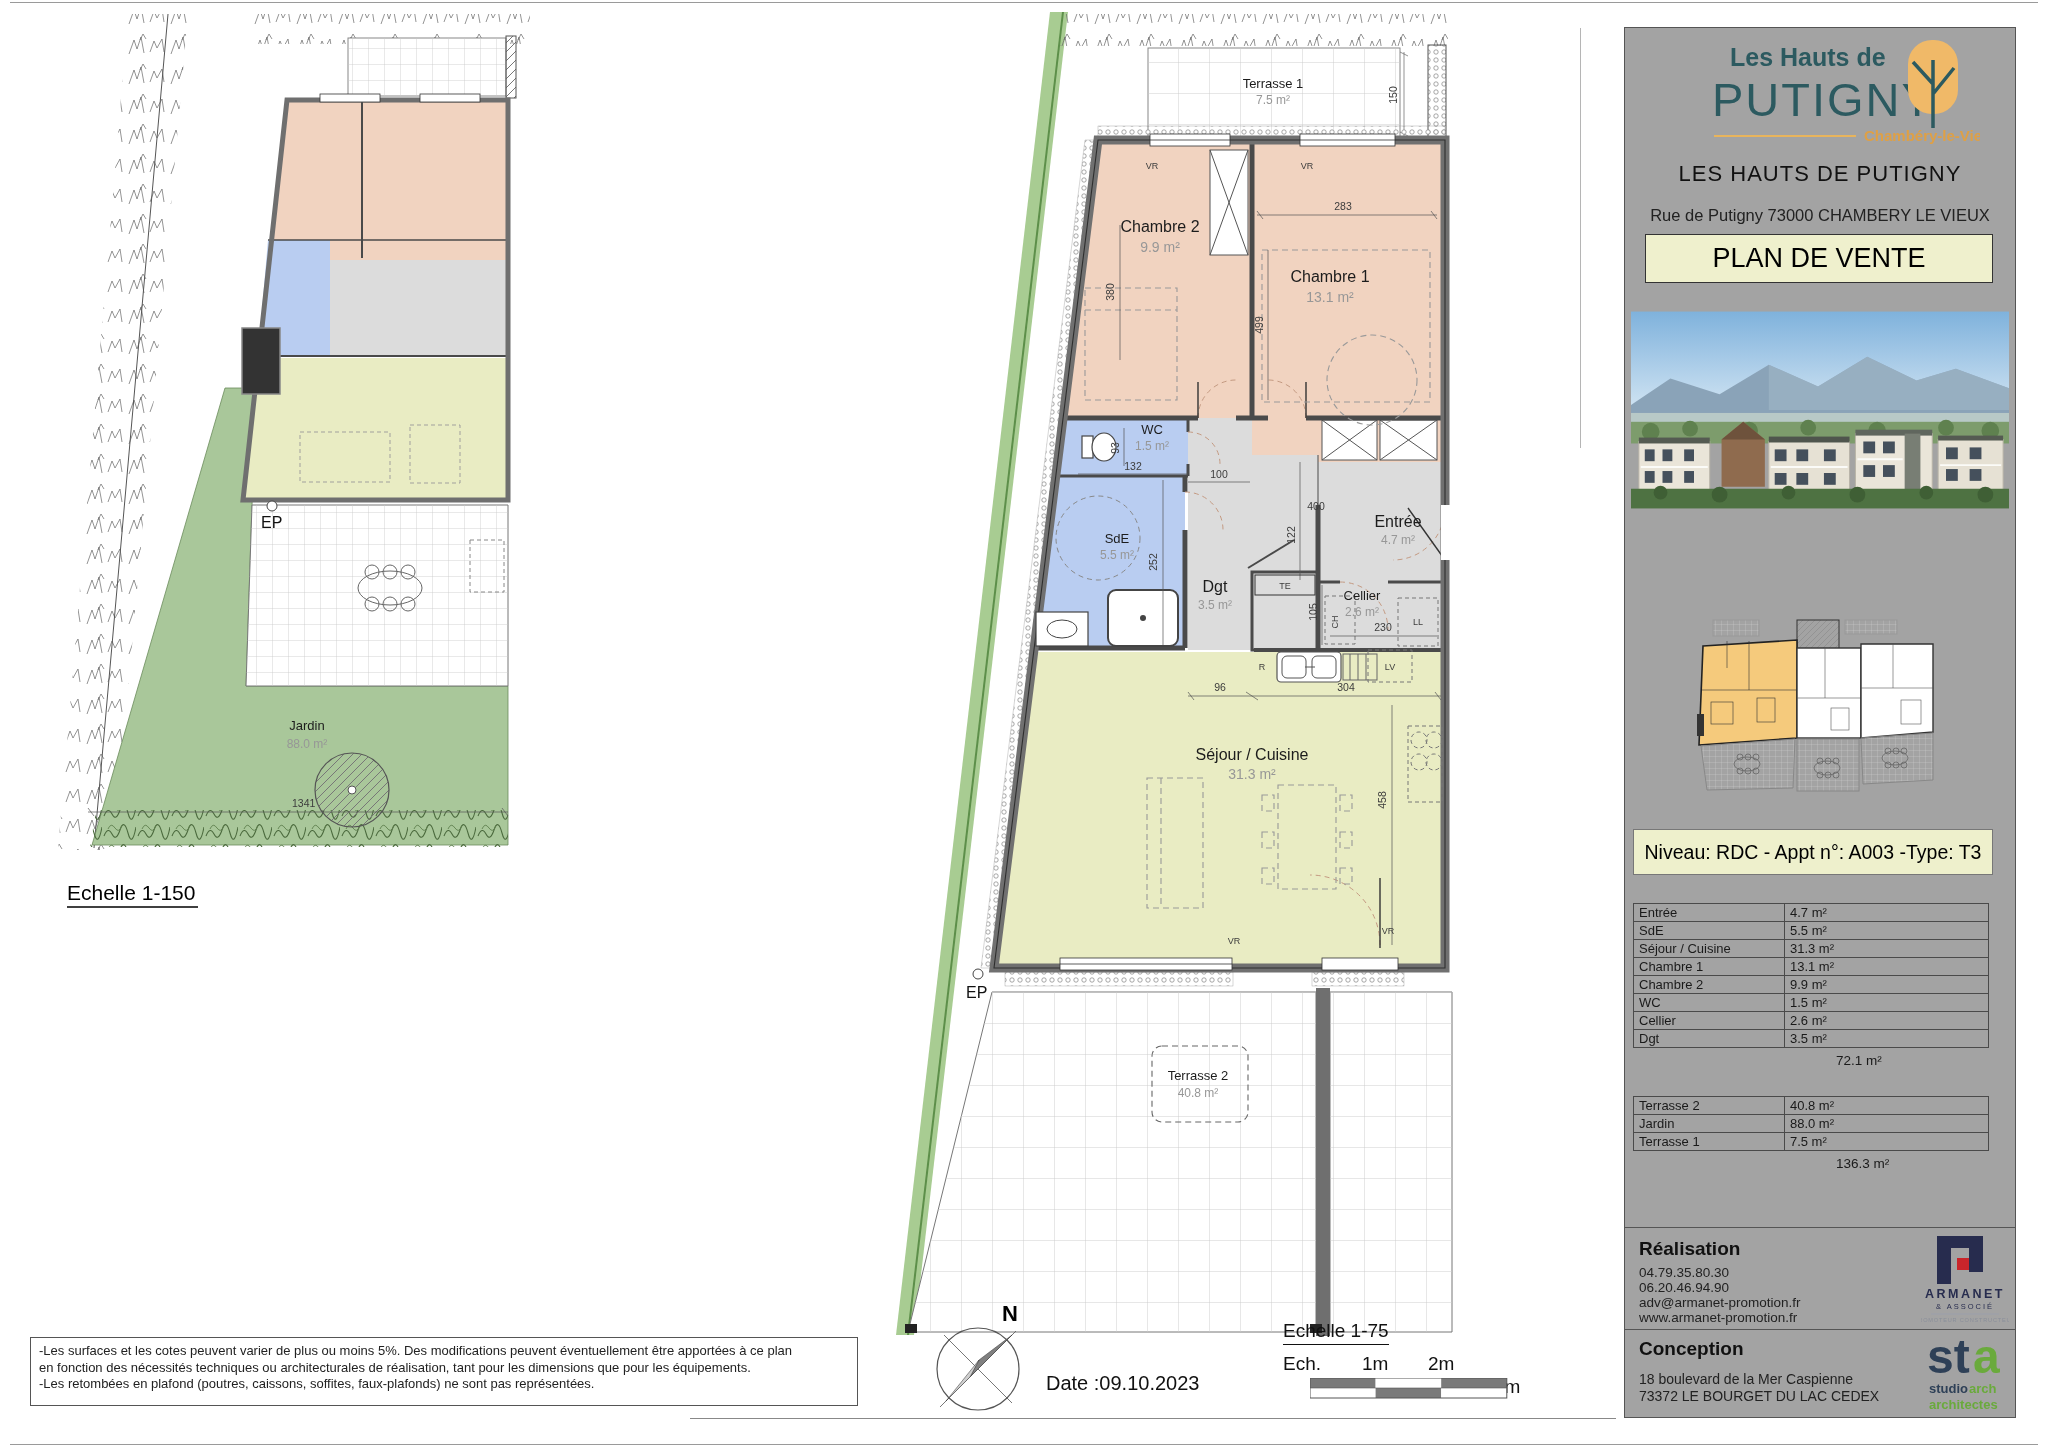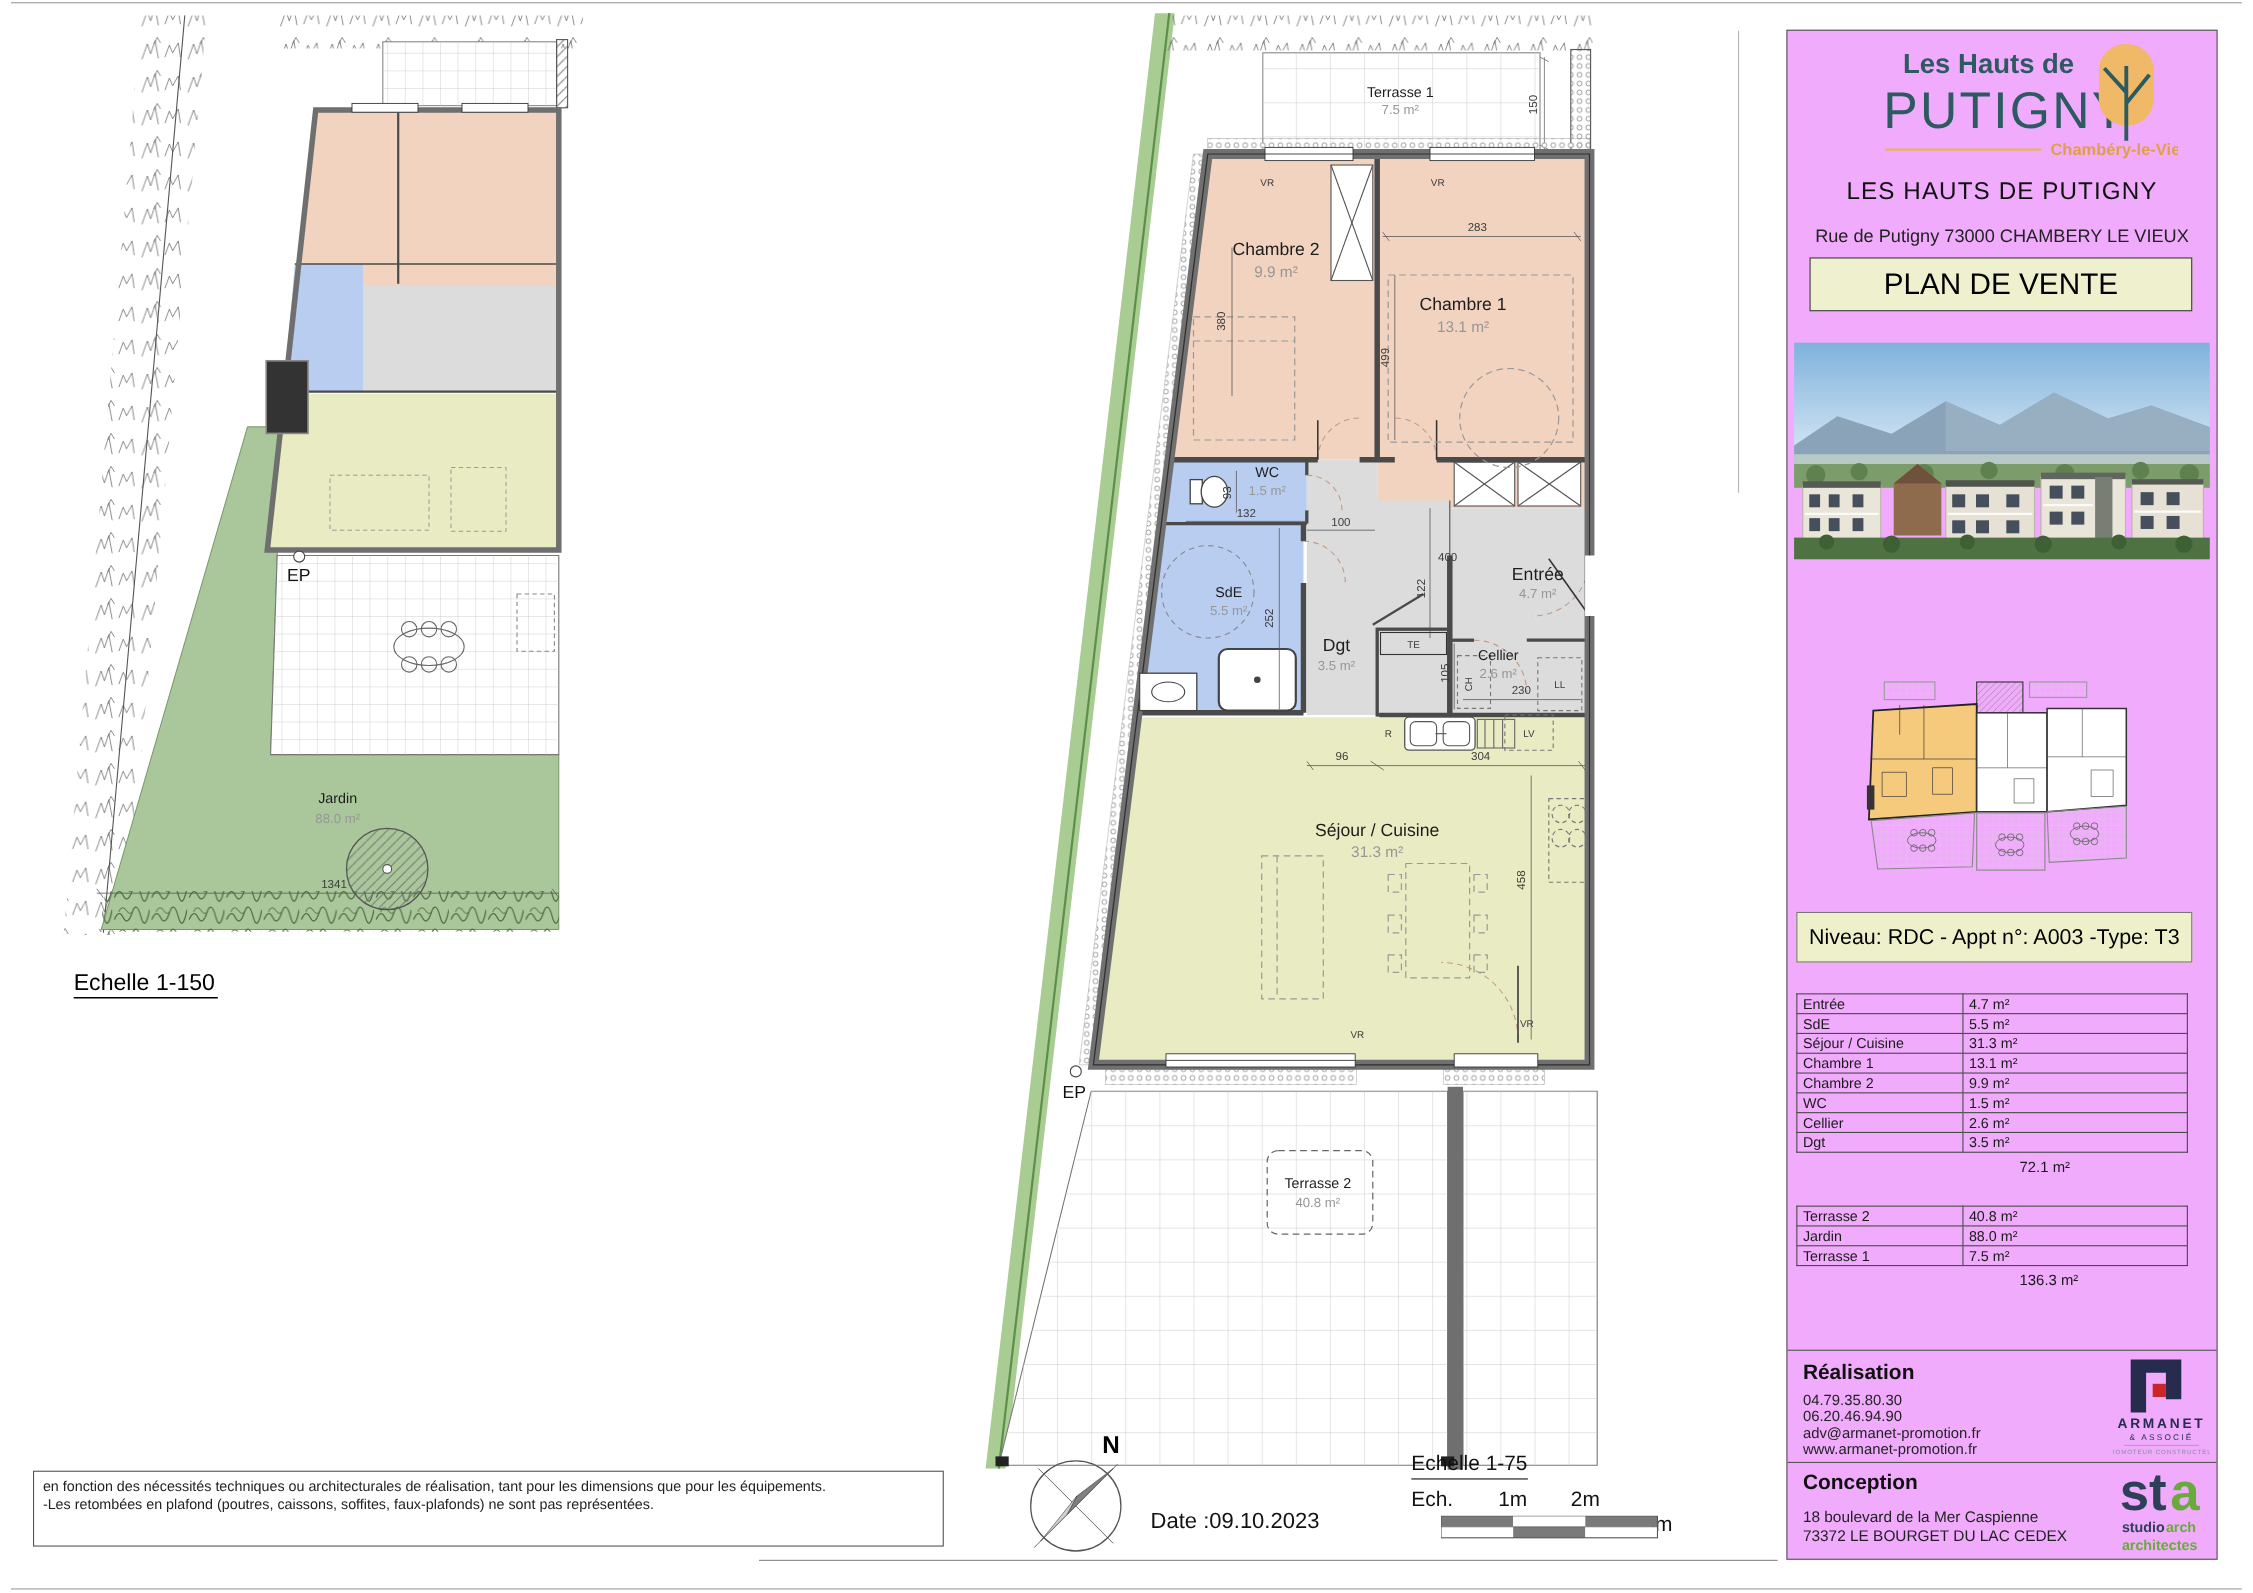--- a/index.html
+++ b/index.html
@@ -6,21 +6,21 @@
   body{width:2048px;height:1448px;position:relative;font-family:"Liberation Sans",sans-serif;color:#1a1a1a;overflow:hidden;}
   .abs{position:absolute;}
   .pageline{position:absolute;background:#9a9a9a;height:1px;}
   svg text{font-family:"Liberation Sans",sans-serif;}
   .roomname{font-size:16px;fill:#1c1c1c;}
   .roomarea{font-size:14px;fill:#979797;}
   .smname{font-size:13px;fill:#1c1c1c;}
   .smarea{font-size:12px;fill:#979797;}
   .dim{font-size:10.5px;fill:#3c3c3c;}
   .tag{font-size:9px;fill:#3c3c3c;}
-  .panel{position:absolute;left:1624px;top:27px;width:392px;height:1391px;border:1px solid #555;box-sizing:border-box;background:#f0abfc;}
+  .panel{position:absolute;left:1624px;top:27px;width:392px;height:1391px;border:1px solid #555;box-sizing:border-box;background:#a3a3a3;}
   .pname{position:absolute;left:0;width:100%;text-align:center;font-size:22px;letter-spacing:1px;color:#111;}
   .paddr{position:absolute;left:0;width:100%;text-align:center;font-size:16.5px;color:#222;}
   .titlebox{position:absolute;left:20px;top:206px;width:346px;height:47px;background:#eff0cd;border:1.6px solid #333;display:flex;align-items:center;justify-content:center;font-size:27px;color:#000;}
   .nivbox{position:absolute;left:8px;top:801px;width:358px;height:44px;background:#eef0cc;border:1px solid #777;display:flex;align-items:center;justify-content:center;font-size:19.5px;color:#000;}
   table.areas{border-collapse:collapse;position:absolute;left:8px;width:356px;font-size:13px;}
   table.areas td{border:1px solid #4a4a4a;height:17px;padding:0 0 0 5px;}
   table.areas td.v{width:200px;}
   table.areas td.n{width:146px;}
   .totalrow{position:absolute;left:164px;width:200px;font-size:13.5px;padding-left:5px;margin-left:42px;}
   .secline{position:absolute;left:0;width:100%;background:#555;height:1px;}
@@ -610,20 +610,21 @@
   <svg class="abs" style="left:300px;top:1303px;" width="84" height="84" viewBox="0 0 84 84">
     <text x="2" y="42" font-size="48" font-weight="bold" fill="#2e4057">st</text>
     <text x="48" y="42" font-size="48" font-weight="bold" fill="#6aaa3c">a</text>
     <text x="4" y="62" font-size="13" font-weight="bold" fill="#2e4057">studio</text>
     <text x="44" y="62" font-size="13" font-weight="bold" fill="#6aaa3c"> arch</text>
     <text x="4" y="78" font-size="13" font-weight="bold" fill="#6aaa3c">architectes</text>
   </svg>
 </div>
 
 <div class="disc">
+  <div>-Les surfaces et les cotes peuvent varier de plus ou moins 5%. Des modifications peuvent éventuellement être apportées à ce plan</div>
   <div>en fonction des nécessités techniques ou architecturales de réalisation, tant pour les dimensions que pour les équipements.</div>
   <div>-Les retombées en plafond (poutres, caissons, soffites, faux-plafonds) ne sont pas représentées.</div>
 </div>
 
 <svg class="abs" style="left:900px;top:1305px;" width="160" height="112" viewBox="0 0 160 112">
   <circle cx="78" cy="64" r="41" fill="none" stroke="#555" stroke-width="1.2"></circle>
   <line x1="40" y1="102" x2="116" y2="26" stroke="#555" stroke-width="0.8"></line>
   <line x1="44" y1="30" x2="112" y2="98" stroke="#555" stroke-width="0.8"></line>
   <polygon points="112,30 70,72 79,55" fill="#808080" stroke="#333" stroke-width="0.5"></polygon>
   <polygon points="46,96 79,55 70,72" fill="#cfcfcf" stroke="#333" stroke-width="0.5"></polygon>

